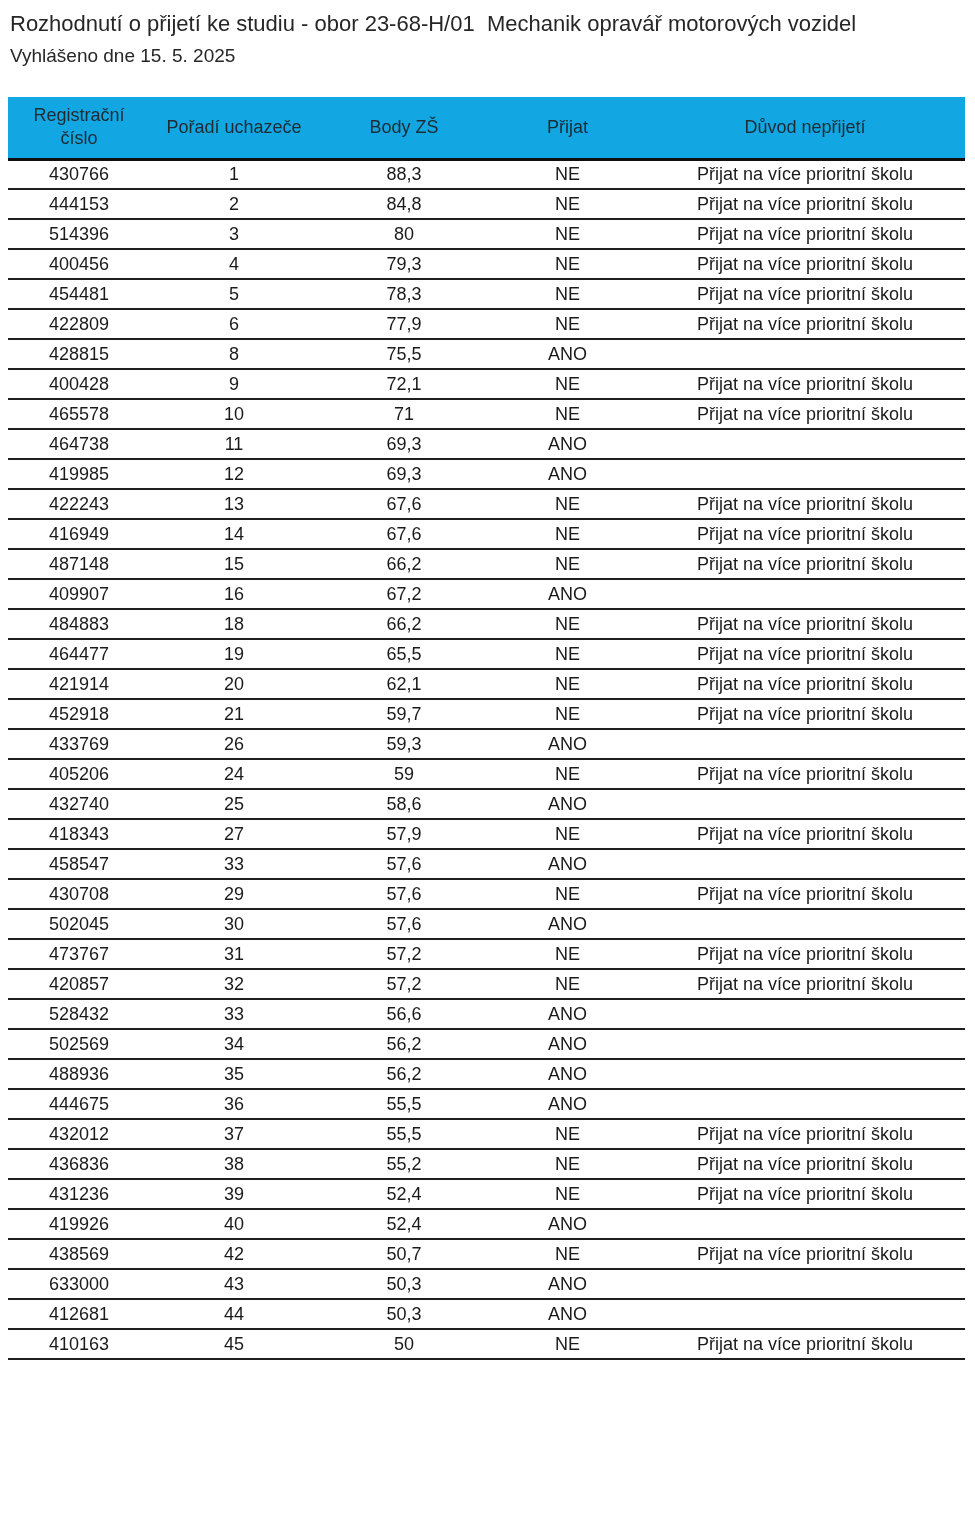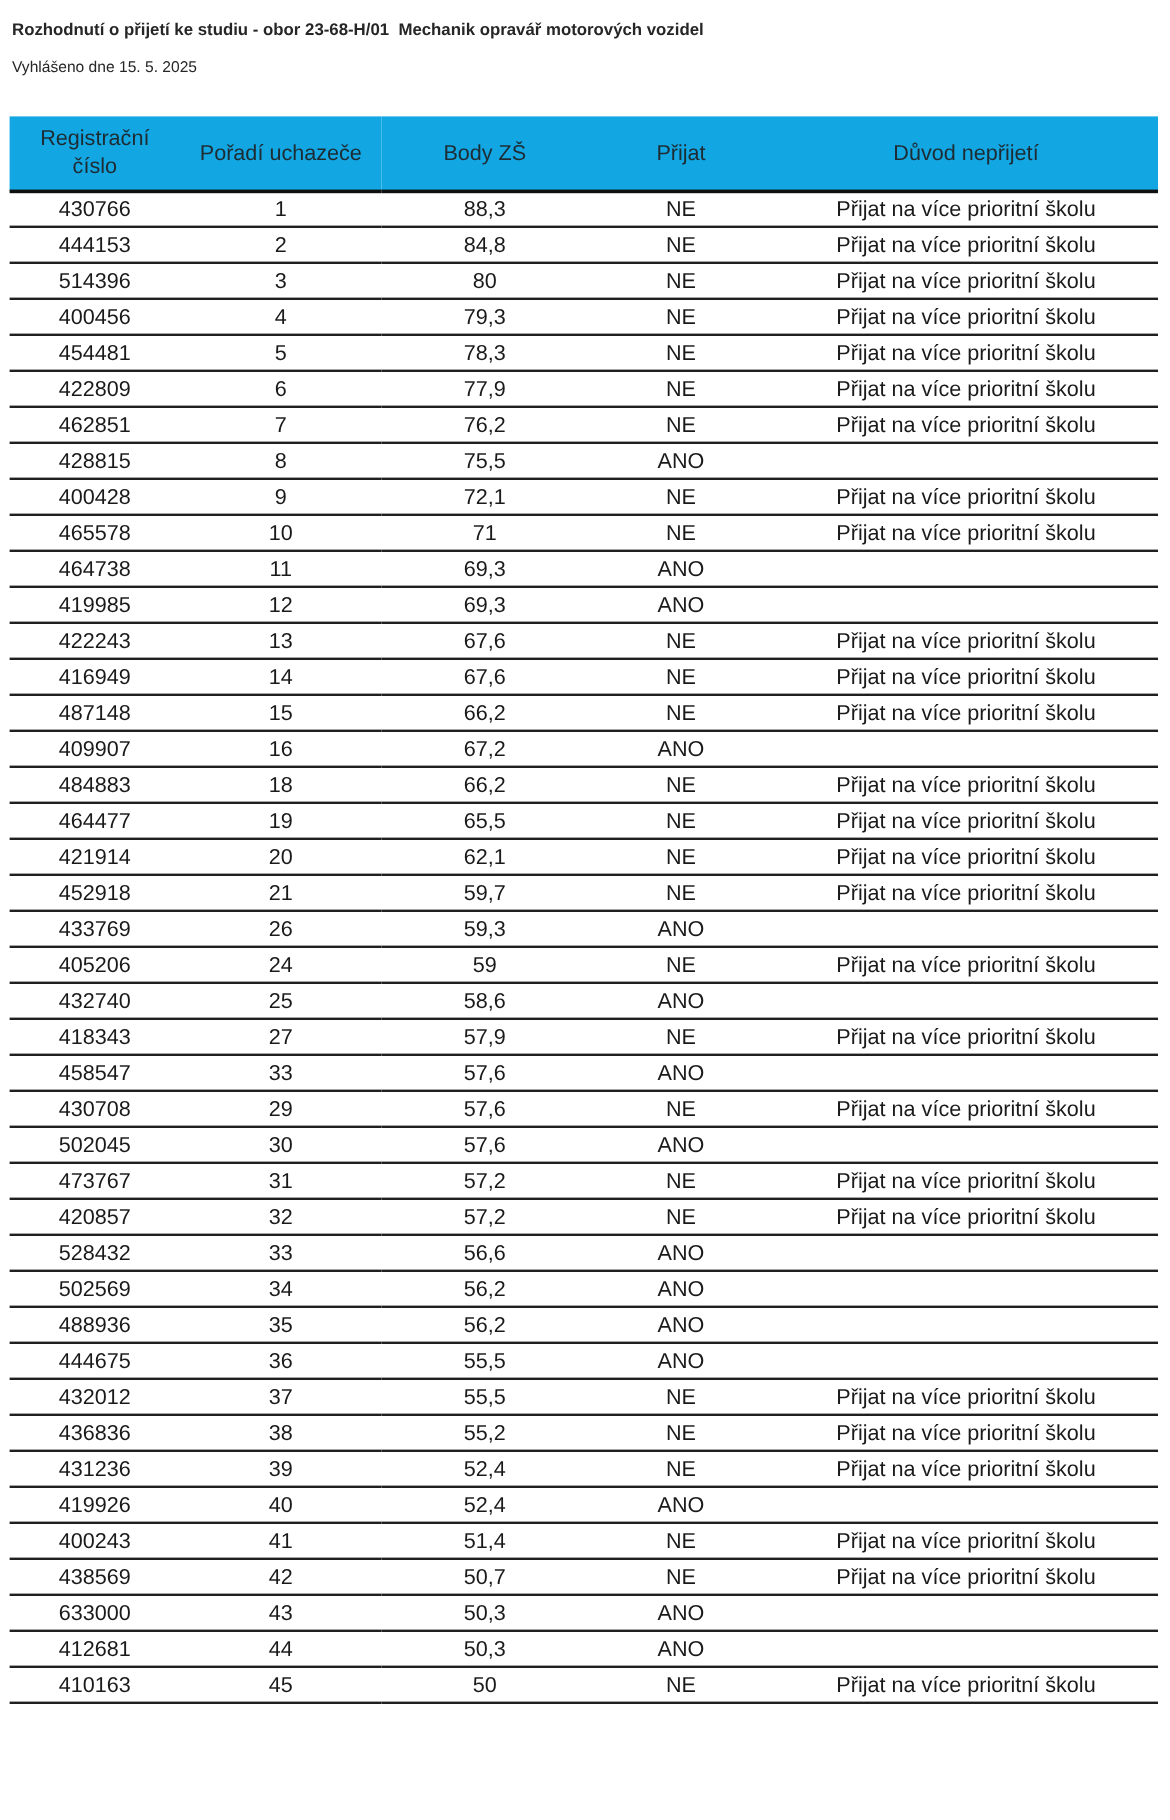--- a/index.html
+++ b/index.html
@@ -8,28 +8,28 @@
     background: #ffffff;
     font-family: "Liberation Sans", "DejaVu Sans", sans-serif;
   }
   body {
     height: 1517px;
     overflow: hidden;
     position: relative;
   }
   .doc-header { padding: 9px 10px 0 10px; }
   .doc-title {
-    font-size: 14px;
-    font-weight: bold;
+    font-size: 22px;
+    font-weight: normal;
     color: #262626;
     line-height: 30px;
     white-space: pre-wrap;
   }
   .doc-subtitle {
-    font-size: 13px;
+    font-size: 19px;
     font-weight: normal;
     color: #262626;
     line-height: 26px;
     margin-top: 4px;
   }
   table.admissions {
     border-collapse: collapse;
     table-layout: fixed;
     margin: 28px 0 0 8px;
     width: 957px;
@@ -125,27 +125,20 @@
         <td>Přijat na více prioritní školu</td>
       </tr>
       <tr>
         <td>422809</td>
         <td>6</td>
         <td>77,9</td>
         <td>NE</td>
         <td>Přijat na více prioritní školu</td>
       </tr>
       <tr>
-        <td>462851</td>
-        <td>7</td>
-        <td>76,2</td>
-        <td>NE</td>
-        <td>Přijat na více prioritní školu</td>
-      </tr>
-      <tr>
         <td>428815</td>
         <td>8</td>
         <td>75,5</td>
         <td>ANO</td>
         <td></td>
       </tr>
       <tr>
         <td>400428</td>
         <td>9</td>
         <td>72,1</td>
@@ -340,27 +333,20 @@
         <td>52,4</td>
         <td>NE</td>
         <td>Přijat na více prioritní školu</td>
       </tr>
       <tr>
         <td>419926</td>
         <td>40</td>
         <td>52,4</td>
         <td>ANO</td>
         <td></td>
-      </tr>
-      <tr>
-        <td>400243</td>
-        <td>41</td>
-        <td>51,4</td>
-        <td>NE</td>
-        <td>Přijat na více prioritní školu</td>
       </tr>
       <tr>
         <td>438569</td>
         <td>42</td>
         <td>50,7</td>
         <td>NE</td>
         <td>Přijat na více prioritní školu</td>
       </tr>
       <tr>
         <td>633000</td>

